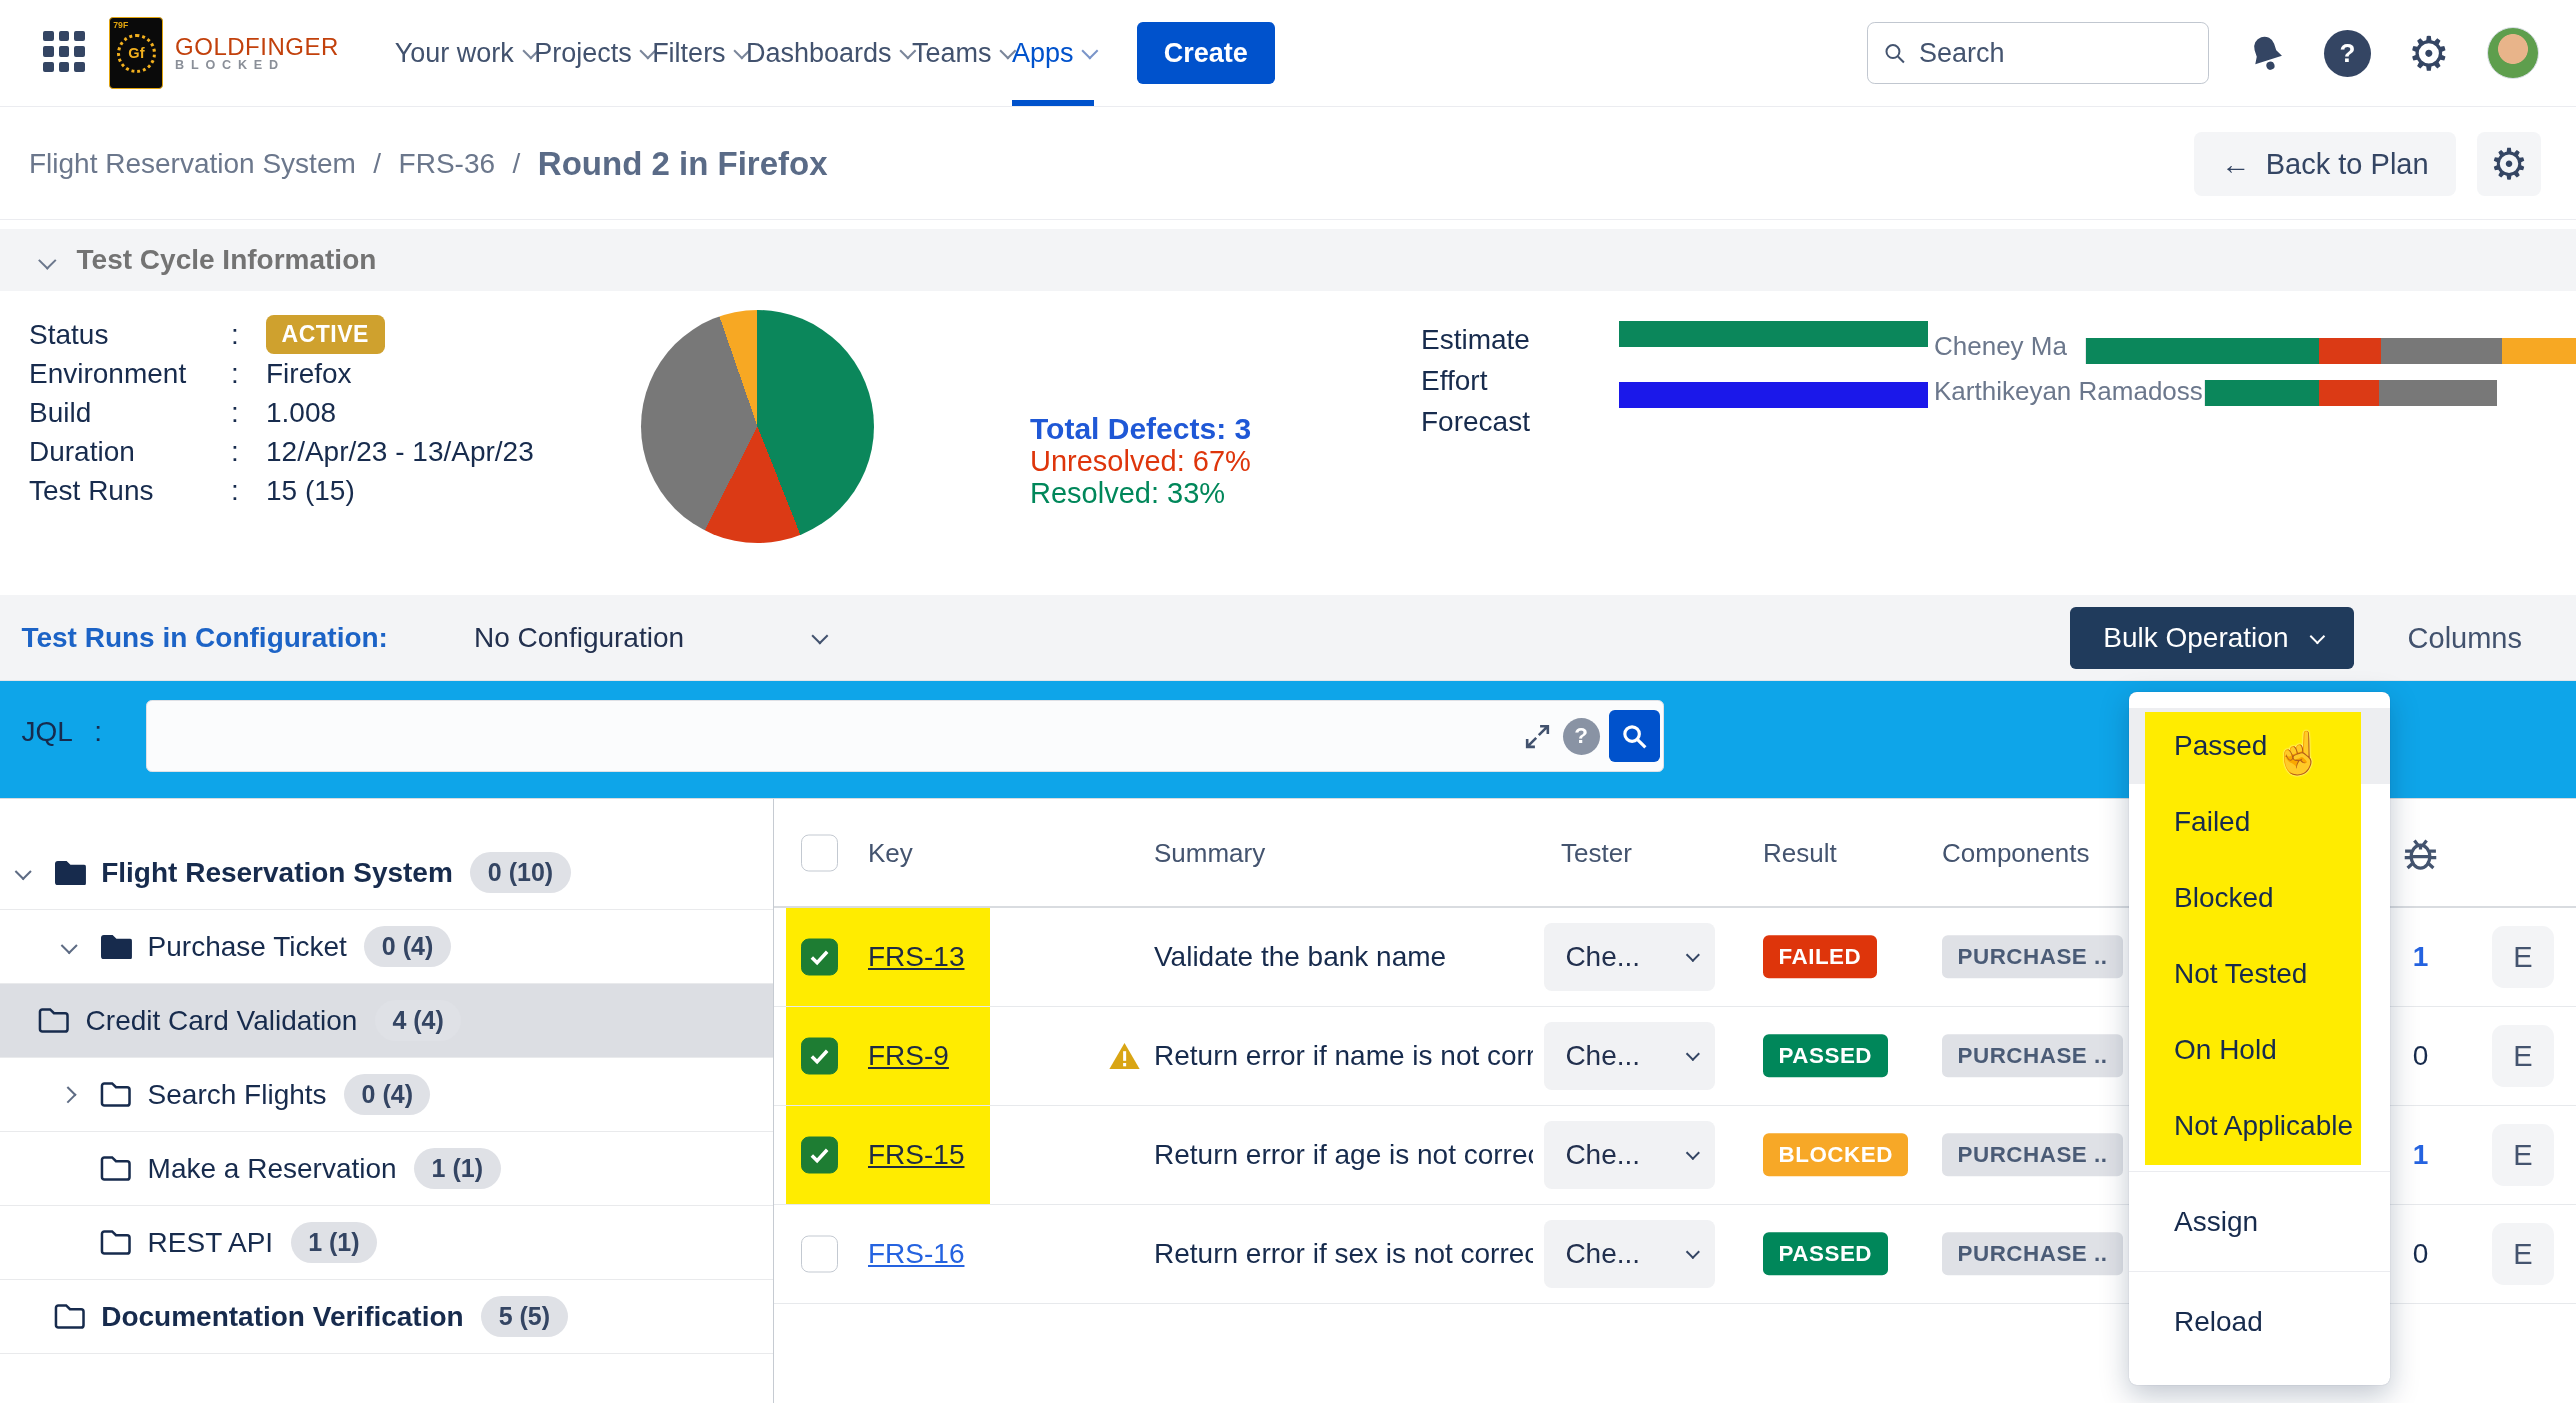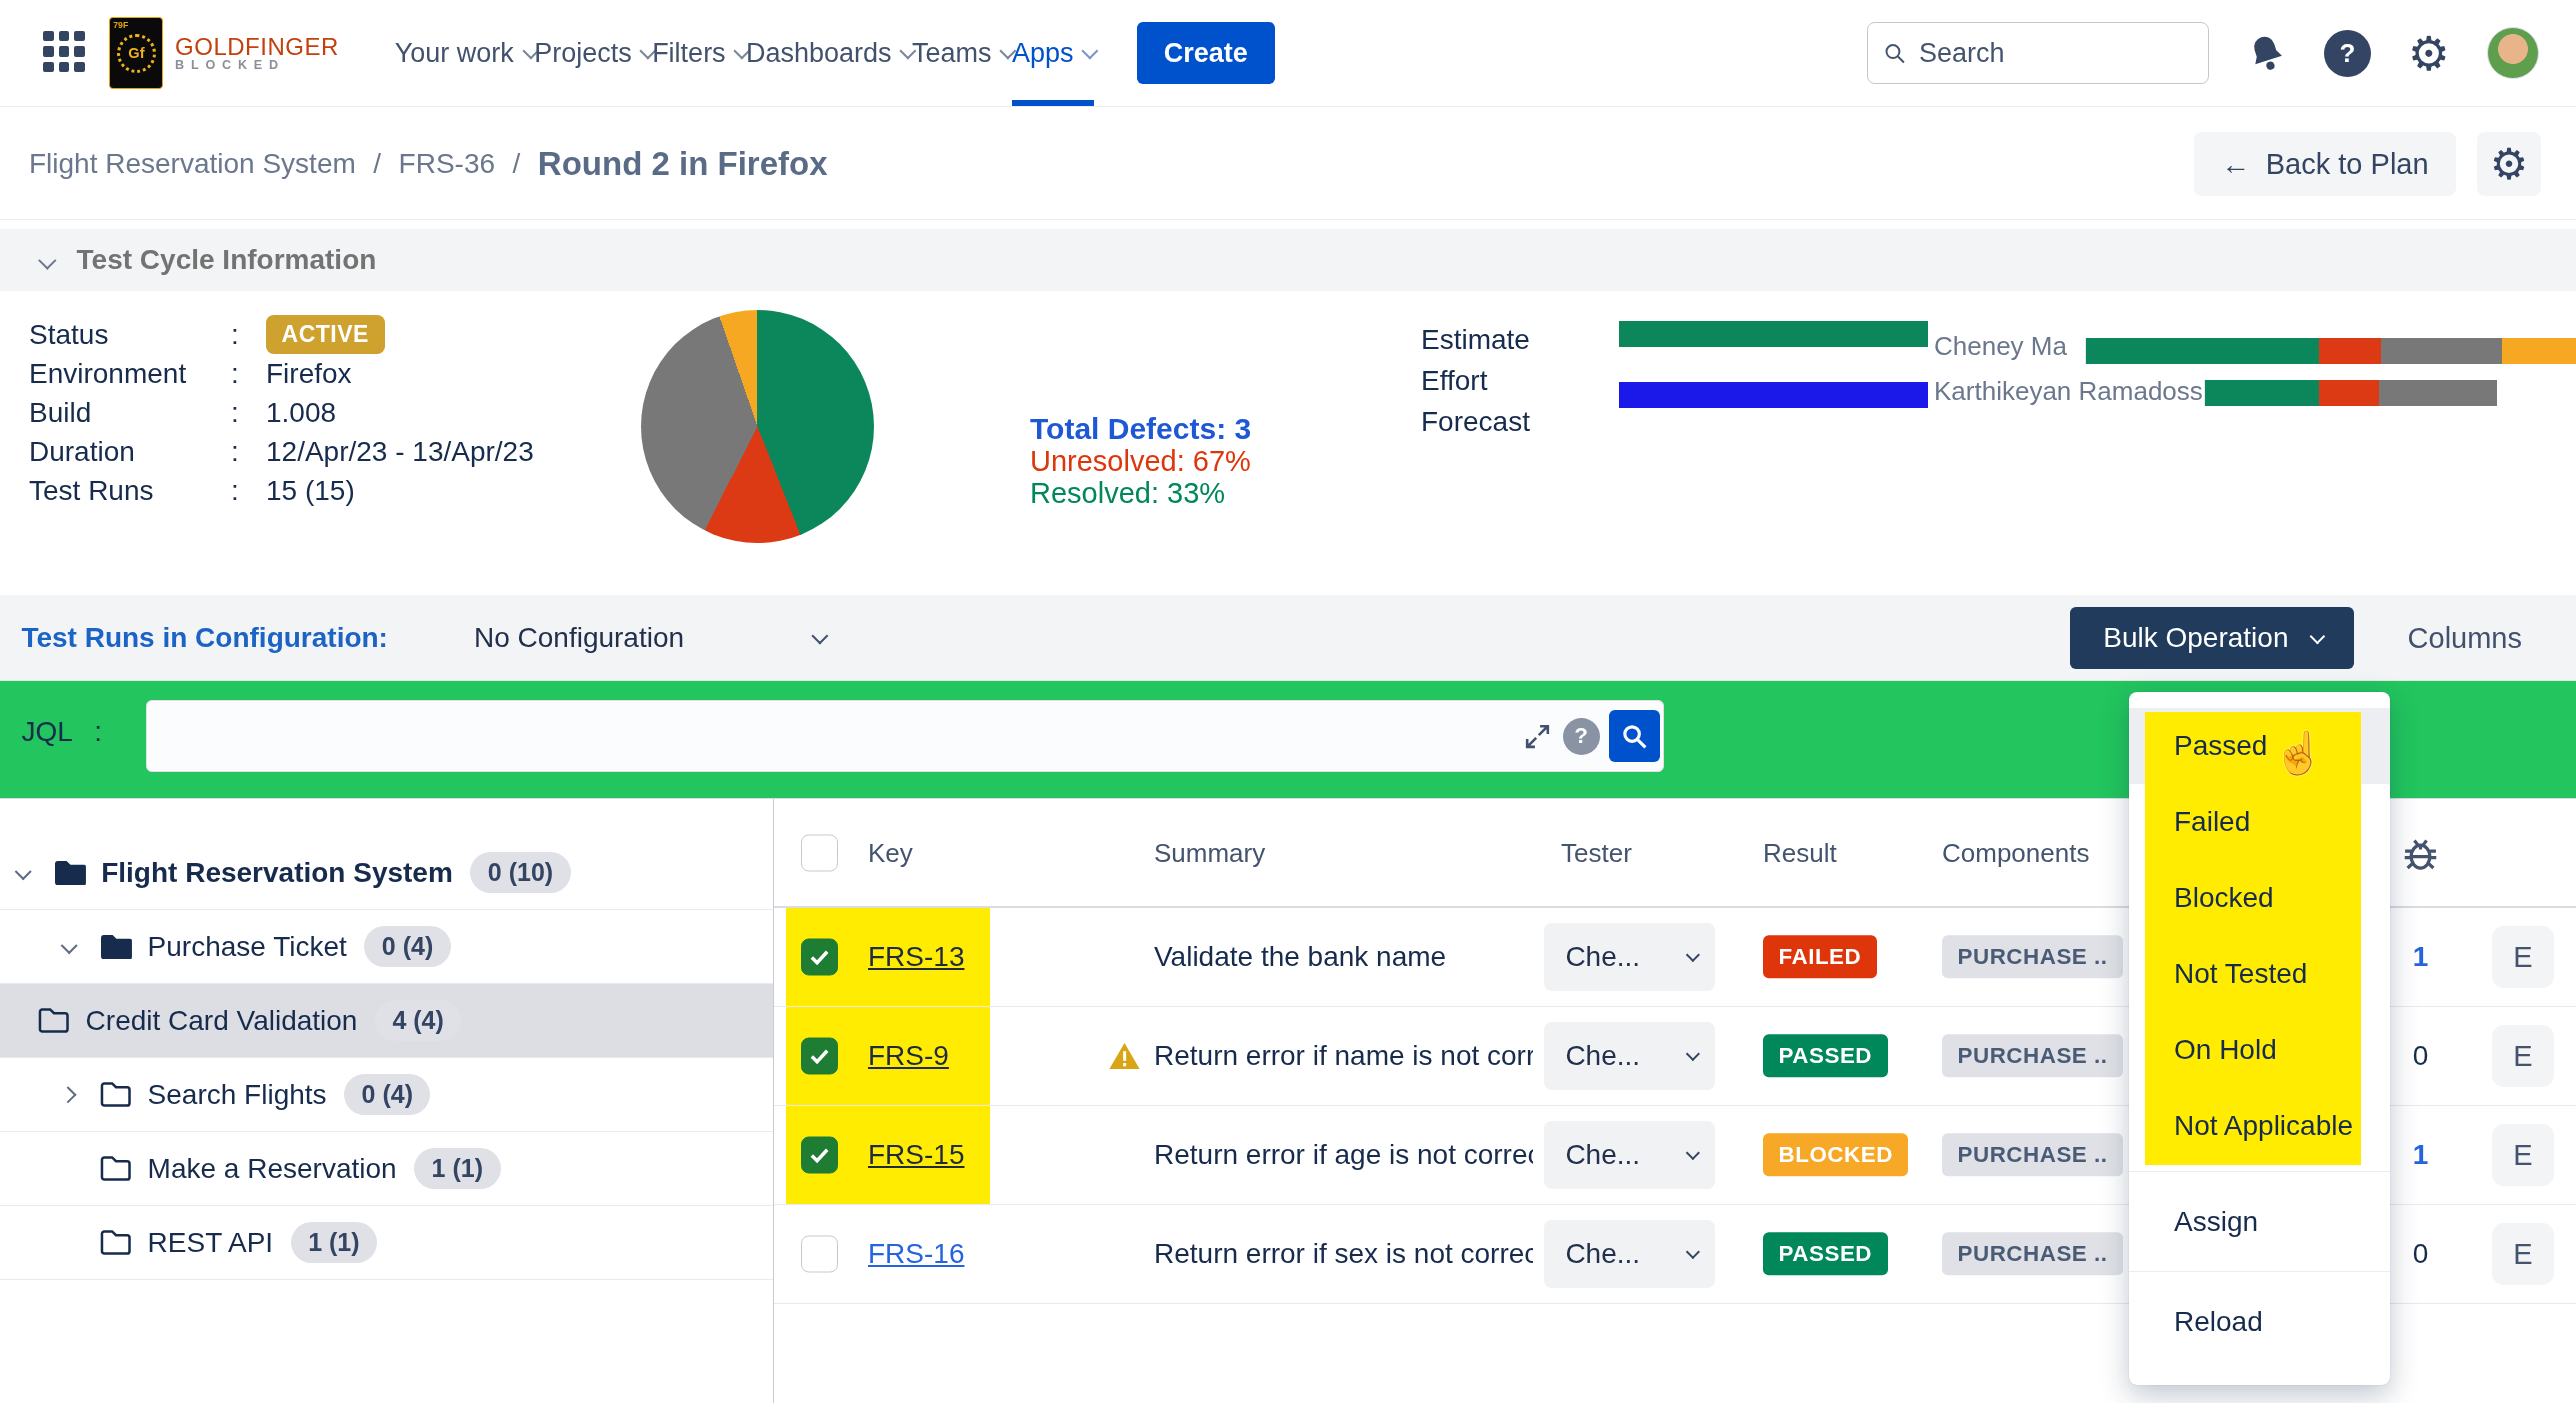--- a/index.html
+++ b/index.html
@@ -71,21 +71,21 @@
   
   .config-band { position:absolute; left:0; top:595px; width:2576px; height:86px; background:#F3F4F6; display:flex; align-items:center; }
   .config-label { margin-left:21.4px; color:#1C63C6; font-size:28px; font-weight:700; }
   .config-select { margin-left:86px; width:350px; display:flex; align-items:center; justify-content:space-between; font-size:28px; color:#22304E; cursor:pointer; }
   .config-right { margin-left:auto; display:flex; align-items:center; gap:54px; padding-right:54px; }
   .bulk-btn { background:#203B5C; color:#fff; border:none; border-radius:5.8px; height:62px; padding:0 33px; font-size:28px; display:flex; align-items:center; gap:21.4px; cursor:pointer; font-family:inherit; }
   .bulk-btn .caret { border-color:#fff; width:10.7px; height:10.7px; }
   .columns-label { font-size:29px; color:#42526E; cursor:pointer; }
 
   
-  .jql-band { position:absolute; left:0; top:680px; width:2576px; height:119px; background:#22c55e; border-top:1.9px solid #E3E5E9; border-bottom:1.9px solid #D8DBDF; }
+  .jql-band { position:absolute; left:0; top:680px; width:2576px; height:119px; background:#0ea5e9; border-top:1.9px solid #E3E5E9; border-bottom:1.9px solid #D8DBDF; }
   .jql-label { position:absolute; left:21.4px; top:35px; font-size:28px; display:flex; gap:21.4px; }
   .jql-input { position:absolute; left:146px; top:19.4px; width:1518px; height:72px; border:1.9px solid #DFE1E6; border-radius:5.8px; background:#FBFCFD; font-size:27px; padding:0 175px 0 19.4px; outline:none; font-family:inherit; }
   .jql-icons { position:absolute; left:1522px; top:29px; display:flex; align-items:center; gap:9.7px; }
   .jql-help { width:37px; height:37px; border-radius:50%; background:#8993A4; color:#fff; font-size:22.4px; font-weight:700; display:flex; align-items:center; justify-content:center; cursor:pointer; }
   .jql-search-btn { width:51px; height:52px; background:#0052CC; border:none; border-radius:5.8px; display:flex; align-items:center; justify-content:center; cursor:pointer; }
 
   
   .main { position:absolute; left:0; top:799px; width:2576px; height:605px; }
   .tree-pane { position:absolute; left:0; top:0; width:774px; height:605px; border-right:1.9px solid #C6CBD2; background:#fff; }
   .tree-rows { margin-top:37px; }
@@ -383,20 +383,28 @@
         <span class="tree-badge">1 (1)</span>
       </div>
       <div class="t-row lvl1">
         <span class="chev-slot"></span>
         <svg class="folder" viewBox="0 0 34 30">
             <path d="M3 6c0-1.5 1-2.5 2.5-2.5h8l4 4H29c1.5 0 2.5 1 2.5 2.5v14c0 1.5-1 2.5-2.5 2.5H5.5C4 26.5 3 25.5 3 24z" fill="none" stroke="#172B4D" stroke-width="2.6"></path>
           </svg>
         <span>REST API</span>
         <span class="tree-badge">1 (1)</span>
       </div>
+      <div class="t-row lvl0 bold">
+        <span class="chev-slot"></span>
+        <svg class="folder" viewBox="0 0 34 30">
+            <path d="M3 6c0-1.5 1-2.5 2.5-2.5h8l4 4H29c1.5 0 2.5 1 2.5 2.5v14c0 1.5-1 2.5-2.5 2.5H5.5C4 26.5 3 25.5 3 24z" fill="none" stroke="#172B4D" stroke-width="2.6"></path>
+          </svg>
+        <span>Documentation Verification</span>
+        <span class="tree-badge">5 (5)</span>
+      </div>
     </div>
   </div>
 
   <div class="table-pane">
     <div class="th-row">
       <span class="cell c-check checkbox"></span>
       <span class="cell c-key">Key</span>
       <span class="cell th-sum" style="left:380px;">Summary</span>
       <span class="cell th-tester">Tester</span>
       <span class="cell c-result">Result</span>

